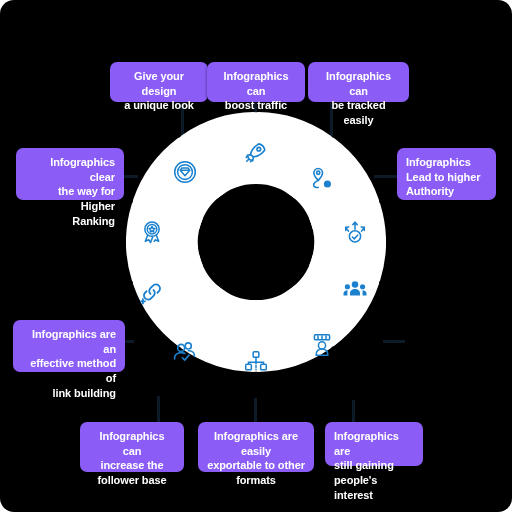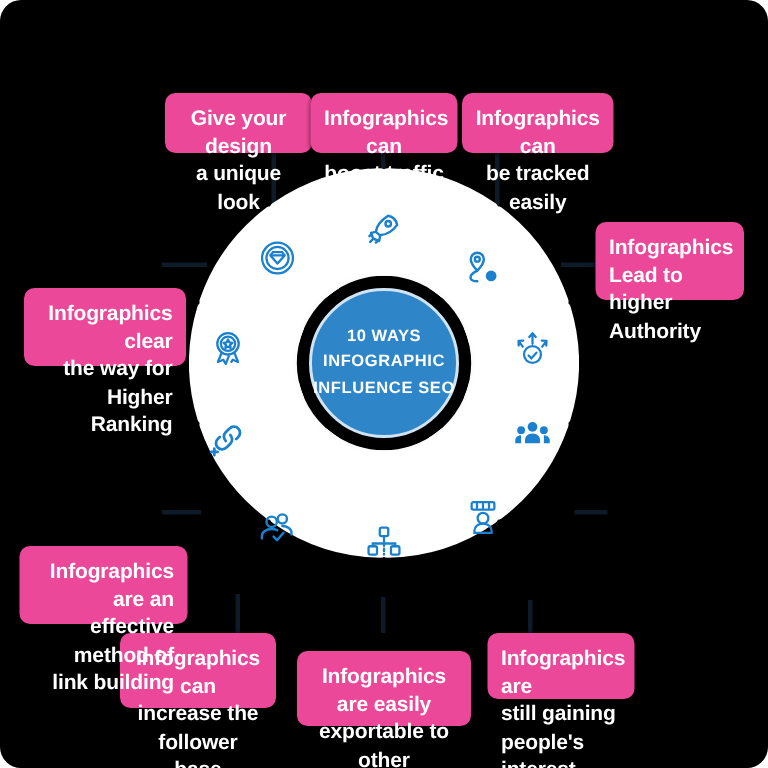--- a/index.html
+++ b/index.html
@@ -21,33 +21,33 @@
   .connector {
     position: absolute;
     background: #0d1b28;
     z-index: 1;
   }
 
   
   .label-box {
     position: absolute;
     box-sizing: border-box;
-    background: #ec4899;
+    background: #8b5cf6;
     color: #ffffff;
     border-radius: 7px;
-    font-size: 14px;
+    font-size: 11px;
     font-weight: bold;
     line-height: 1.33;
     letter-spacing: -0.1px;
     padding: 7px 9px;
     z-index: 5;
     box-shadow: 0 1px 3px rgba(0,0,0,0.55);
   }
   .align-left   { text-align: left; }
-  .align-right  { text-align: right; margin-top: 44px; }
+  .align-right  { text-align: right; }
   .align-center { text-align: center; }
 
   
   #wheel {
     position: absolute;
     left: 126px;
     top: 112px;
     width: 260px;
     height: 260px;
     z-index: 3;
@@ -218,29 +218,24 @@
   <div class="seg-icon" style="left:152px; top:232px;">
     <svg viewBox="0 0 24 24" fill="none" stroke="currentColor" stroke-width="1.4" stroke-linejoin="round">
       <circle cx="12" cy="9.4" r="6.6"></circle>
         <circle cx="12" cy="9.4" r="4.4"></circle>
       <path d="M12 6.8l.8 1.7 1.9.3-1.4 1.3.3 1.9-1.6-.9-1.6.9.3-1.9-1.4-1.3 1.9-.3z"></path>
       <path d="M8.2 14.6l-2.4 6 3.3-1.4 1.5 2.6 2.1-5.3"></path>
       <path d="M15.8 14.6l2.4 6-3.3-1.4-1.1 1.9"></path>
     </svg>
   </div>
 
-  <div id="center-circle">
-    <div class="cline">10 WAYS</div>
-    <div class="cline">INFOGRAPHIC</div>
-    <div class="cline">INFLUENCE SEO</div>
-  </div>
 
   <div class="label-box align-center" style="left:110px; top:62px;  width:98px;  height:40px;">Give your design<br>a unique look</div>
   <div class="label-box align-center" style="left:207px; top:62px;  width:98px;  height:40px;">Infographics can<br>boost traffic</div>
   <div class="label-box align-center" style="left:308px; top:62px;  width:101px; height:40px;">Infographics can<br>be tracked easily</div>
   <div class="label-box align-left" style="left:397px; top:148px; width:99px;  height:52px;">Infographics<br>Lead to higher<br>Authority</div>
   <div class="label-box align-left" style="left:325px; top:422px; width:98px;  height:44px;">Infographics are<br>still gaining<br>people's interest</div>
-  <div class="label-box align-center" style="left:198px; top:434px; width:116px; height:50px;">Infographics are easily<br>exportable to other<br>formats</div>
+  <div class="label-box align-center" style="left:198px; top:422px; width:116px; height:50px;">Infographics are easily<br>exportable to other<br>formats</div>
   <div class="label-box align-center" style="left:80px;  top:422px; width:104px; height:50px;">Infographics can<br>increase the<br>follower base</div>
   <div class="label-box align-right" style="left:13px;  top:320px; width:112px; height:52px;">Infographics are an<br>effective method of<br>link building</div>
   <div class="label-box align-right" style="left:16px;  top:148px; width:108px; height:52px;">Infographics clear<br>the way for Higher<br>Ranking</div>
 
 </div>
 
 </body></html>

